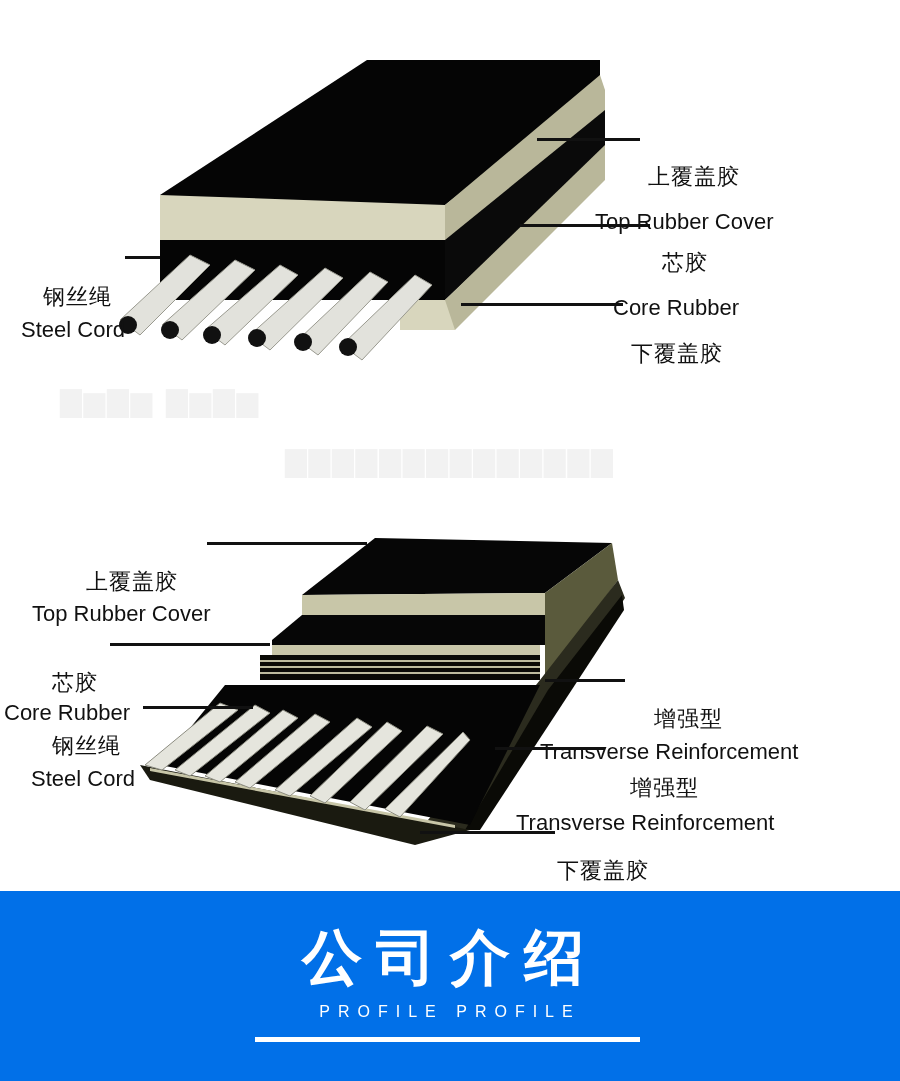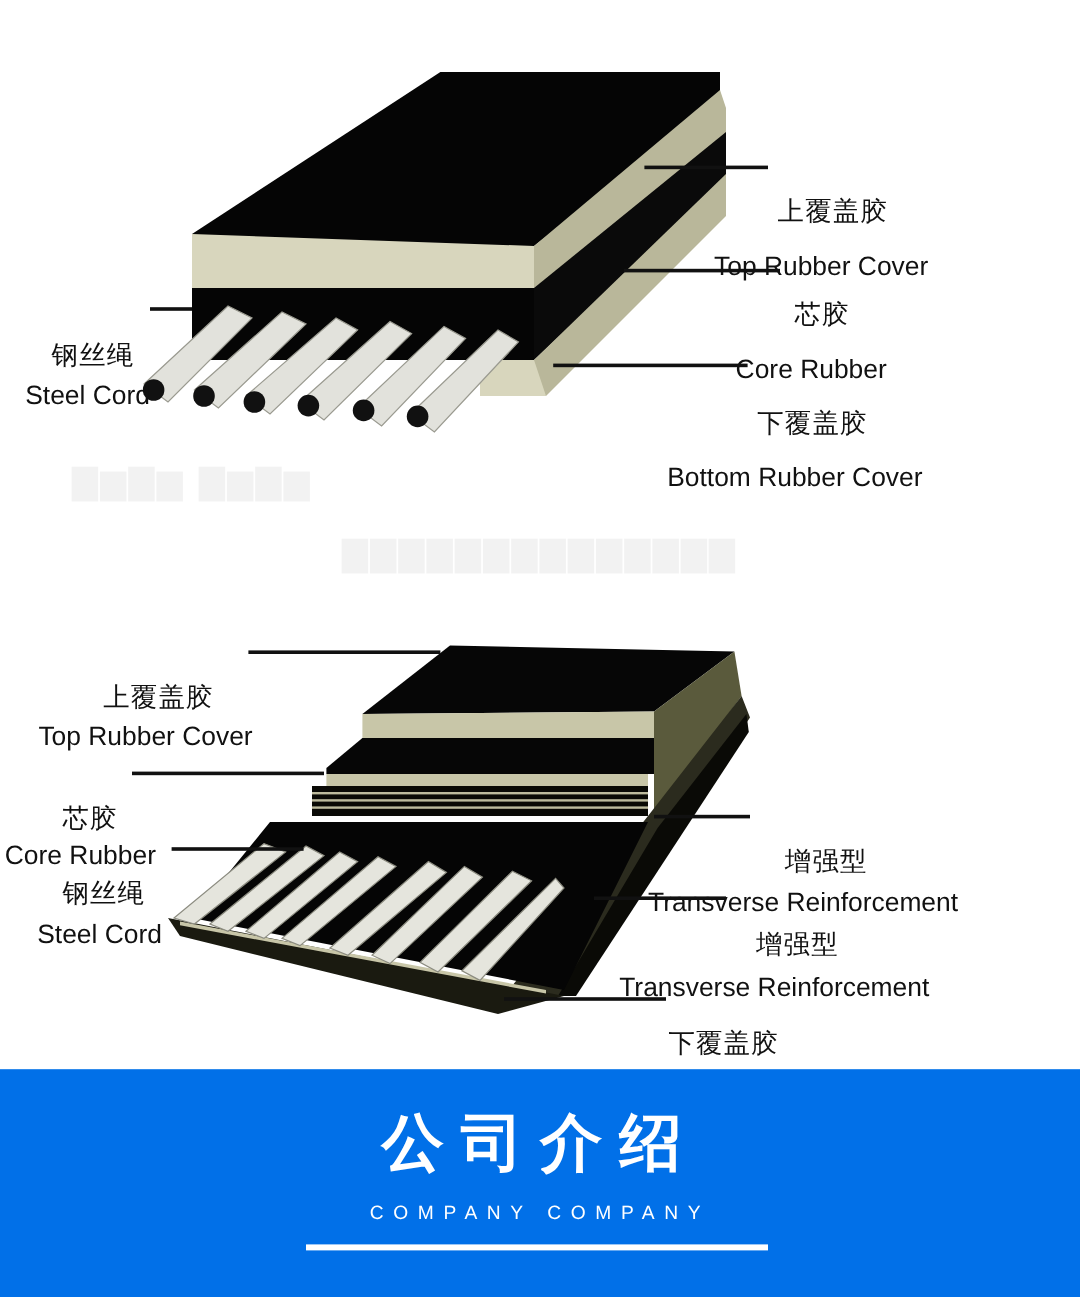--- a/index.html
+++ b/index.html
@@ -5,21 +5,21 @@
   html, body { margin: 0; padding: 0; background: #ffffff; }
   body { width: 900px; height: 1081px; position: relative; overflow: hidden; font-family: "DejaVu Sans", "Liberation Sans", sans-serif; }
   .diagram { position: absolute; left: 0; width: 900px; }
   .diagram svg { position: absolute; left: 0; top: 0; }
   .label { position: absolute; color: #111; white-space: nowrap; line-height: 1; margin-top: 40px; }
   .zh { font-size: 22px; letter-spacing: 1px; }
   .en { font-size: 22px; font-family: Liberation Sans, sans-serif; }
   .leader { position: absolute; height: 3px; background: #111; }
   .faint { position: absolute; color: #f2f2f2; font-size: 28px; font-weight: bold; letter-spacing: 2px; }
   .banner { position: absolute; left: 0; top: 891px; width: 900px; height: 190px; background: #0170e8; }
-  .banner-title { position: absolute; left: 0; top: 36px; width: 900px; text-align: center; color: #fff; font-size: 52px; font-weight: bold; letter-spacing: 14px; line-height: 1; }
+  .banner-title { position: absolute; left: 0; top: 36px; width: 900px; text-align: center; color: #fff; font-size: 60px; font-weight: bold; letter-spacing: 14px; line-height: 1; }
   .banner-sub { position: absolute; left: 0; top: 113px; width: 900px; text-align: center; color: #fff; font-size: 16px; letter-spacing: 8px; font-family: "Liberation Sans", sans-serif; line-height: 1; }
   .banner-rule { position: absolute; left: 255px; top: 146px; width: 385px; height: 5px; background: #fff; }
 </style>
 </head>
 <body>
 
 <div class="diagram" style="top:0; height:380px;">
   <svg width="900" height="380">
 
     <polygon points="160,195 367,60 600,60 600,85 445,205 160,205" fill="#050505"></polygon>
@@ -60,21 +60,20 @@
   <div class="leader" style="left:537px; top:138px; width:103px;"></div>
   <div class="label zh" style="left:648px; top:126px;">上覆盖胶</div>
   <div class="label en" style="left:595px; top:171px;">Top Rubber Cover</div>
 
   <div class="leader" style="left:520px; top:224px; width:130px;"></div>
   <div class="label zh" style="left:662px; top:212px;">芯胶</div>
   <div class="label en" style="left:613px; top:257px;">Core Rubber</div>
 
   <div class="leader" style="left:461px; top:303px; width:162px;"></div>
   <div class="label zh" style="left:631px; top:303px;">下覆盖胶</div>
-  <div class="label en" style="left:556px; top:347px;">Bottom Rubber Cover</div>
 </div>
 
 <div class="faint" style="left:60px; top:385px;">▇▆▇▆ ▇▆▇▆</div>
 <div class="faint" style="left:285px; top:445px;">▇▇▇▇▇▇▇▇▇▇▇▇▇▇</div>
 
 <div class="diagram" style="top:520px; height:360px;">
   <svg width="900" height="360">
 
     <polygon points="302,75 375,18 612,23 545,73" fill="#060606"></polygon>
 
@@ -134,15 +133,15 @@
   <div class="leader" style="left:495px; top:227px; width:110px;"></div>
   <div class="label zh" style="left:630px; top:217px;">增强型</div>
   <div class="label en" style="left:516px; top:252px;">Transverse Reinforcement</div>
 
   <div class="leader" style="left:420px; top:311px; width:135px;"></div>
   <div class="label zh" style="left:557px; top:300px;">下覆盖胶</div>
 </div>
 
 <div class="banner">
   <div class="banner-title">公司介绍</div>
-  <div class="banner-sub">COMPANY COMPANY</div>
+  <div class="banner-sub">PROFILE PROFILE</div>
   <div class="banner-rule"></div>
 </div>
 
 </body></html>

